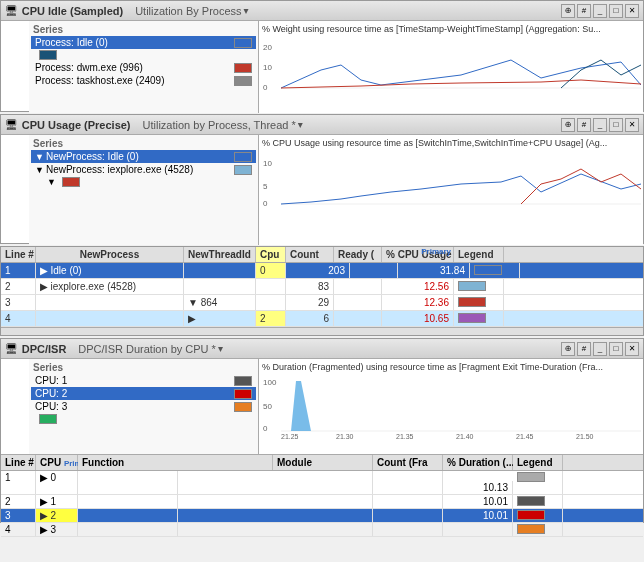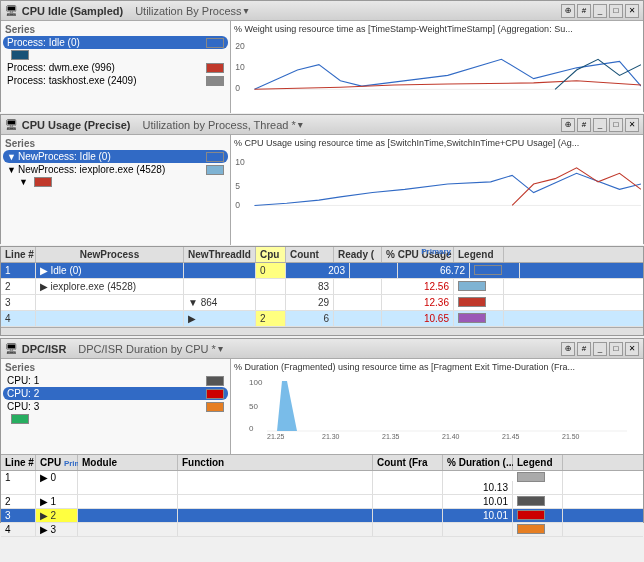--- a/index.html
+++ b/index.html
@@ -5,24 +5,24 @@
     * { margin: 0; padding: 0; box-sizing: border-box; }
     body { font-family: 'Segoe UI', Tahoma, sans-serif; font-size: 11px; background: #f0f0f0; width: 644px; height: 562px; overflow: hidden; }
 
     .panel { border: 1px solid #999; background: #fff; margin-bottom: 2px; }
     .panel-header { background: linear-gradient(to bottom, #e8e8e8, #d0d0d0); border-bottom: 1px solid #aaa; display: flex; align-items: center; padding: 2px 4px; height: 20px; }
     .panel-title { font-size: 11px; font-weight: bold; color: #333; }
     .panel-title-2 { font-size: 11px; color: #555; margin-left: 4px; }
     .panel-controls { margin-left: auto; display: flex; gap: 2px; }
     .panel-btn { width: 14px; height: 14px; background: #e0e0e0; border: 1px solid #999; font-size: 8px; cursor: pointer; display: flex; align-items: center; justify-content: center; }
 
-    .panel-content { display: flex; height: calc(100% - 20px); }
+    .panel-content { display: flex; height: calc(100% - 20px); margin-left: 28px; }
     .series-panel { width: 230px; border-right: 1px solid #aaa; background: #f8f8f8; padding: 2px; }
     .series-label { font-size: 10px; color: #666; padding: 1px 2px; font-weight: bold; }
-    .series-item { display: flex; align-items: center; padding: 1px 4px; cursor: pointer; border-radius: 6px; }
+    .series-item { display: flex; align-items: center; padding: 1px 4px; cursor: pointer; }
     .series-item.selected { background: #316ac5; color: #fff; }
     .series-item-text { flex: 1; font-size: 10px; }
     .series-color-box { width: 18px; height: 10px; border: 1px solid #888; margin-left: 4px; flex-shrink: 0; }
 
     .chart-area { flex: 1; background: #fff; padding: 2px; position: relative; overflow: hidden; }
     .chart-title { font-size: 9px; color: #333; padding: 1px; }
 
     
     .panel1 { height: 112px; }
     .panel1 .panel-content { height: 92px; }
@@ -179,23 +179,23 @@
       <div class="th" style="width:50px;">Legend</div>
     </div>
 
     <div class="table-row row-1">
       <div class="td" style="width:35px;">1</div>
       <div class="td" style="width:148px;">
         <span>▶</span> Idle (0)
       </div>
       <div class="td" style="width:72px;"></div>
       <div class="td" style="width:30px;background:#ffff80;color:#333;">0</div>
-      <div class="td number" style="width:48px;margin-left:16px;">203</div>
+      <div class="td number" style="width:64px;">203</div>
       <div class="td" style="width:48px;"></div>
-      <div class="td number" style="width:72px;">66.72</div>
+      <div class="td number" style="width:72px;">31.84</div>
       <div class="td" style="width:50px;">
         <div style="width:28px;height:10px;background:#316ac5;border:1px solid #888;"></div>
       </div>
     </div>
 
     <div class="table-row row-2">
       <div class="td" style="width:35px;">2</div>
       <div class="td" style="width:148px;">
         <span>▶</span> iexplore.exe (4528)
       </div>
@@ -295,22 +295,22 @@
         </svg>
       </div>
     </div>
 
     <div class="bottom-table">
       <div style="display:flex;background:#e0e0e0;border-top:1px solid #aaa;border-bottom:1px solid #aaa;">
         <div class="bottom-th" style="width:35px;">Line #</div>
         <div class="bottom-th" style="width:42px;">CPU
           <span style="font-size:8px;color:#316ac5;">Primary</span>
         </div>
+        <div class="bottom-th" style="width:195px;">Function</div>
         <div class="bottom-th" style="width:100px;">Module</div>
-        <div class="bottom-th" style="width:195px;">Function</div>
         <div class="bottom-th" style="width:70px;">Count (Fra</div>
         <div class="bottom-th" style="width:70px;">% Duration (...</div>
         <div class="bottom-th" style="width:50px;">Legend</div>
       </div>
 
       <div class="bottom-row">
         <div class="bottom-td" style="width:35px;">1</div>
         <div class="bottom-td" style="width:42px;">
           <span>▶</span> 0
         </div>

